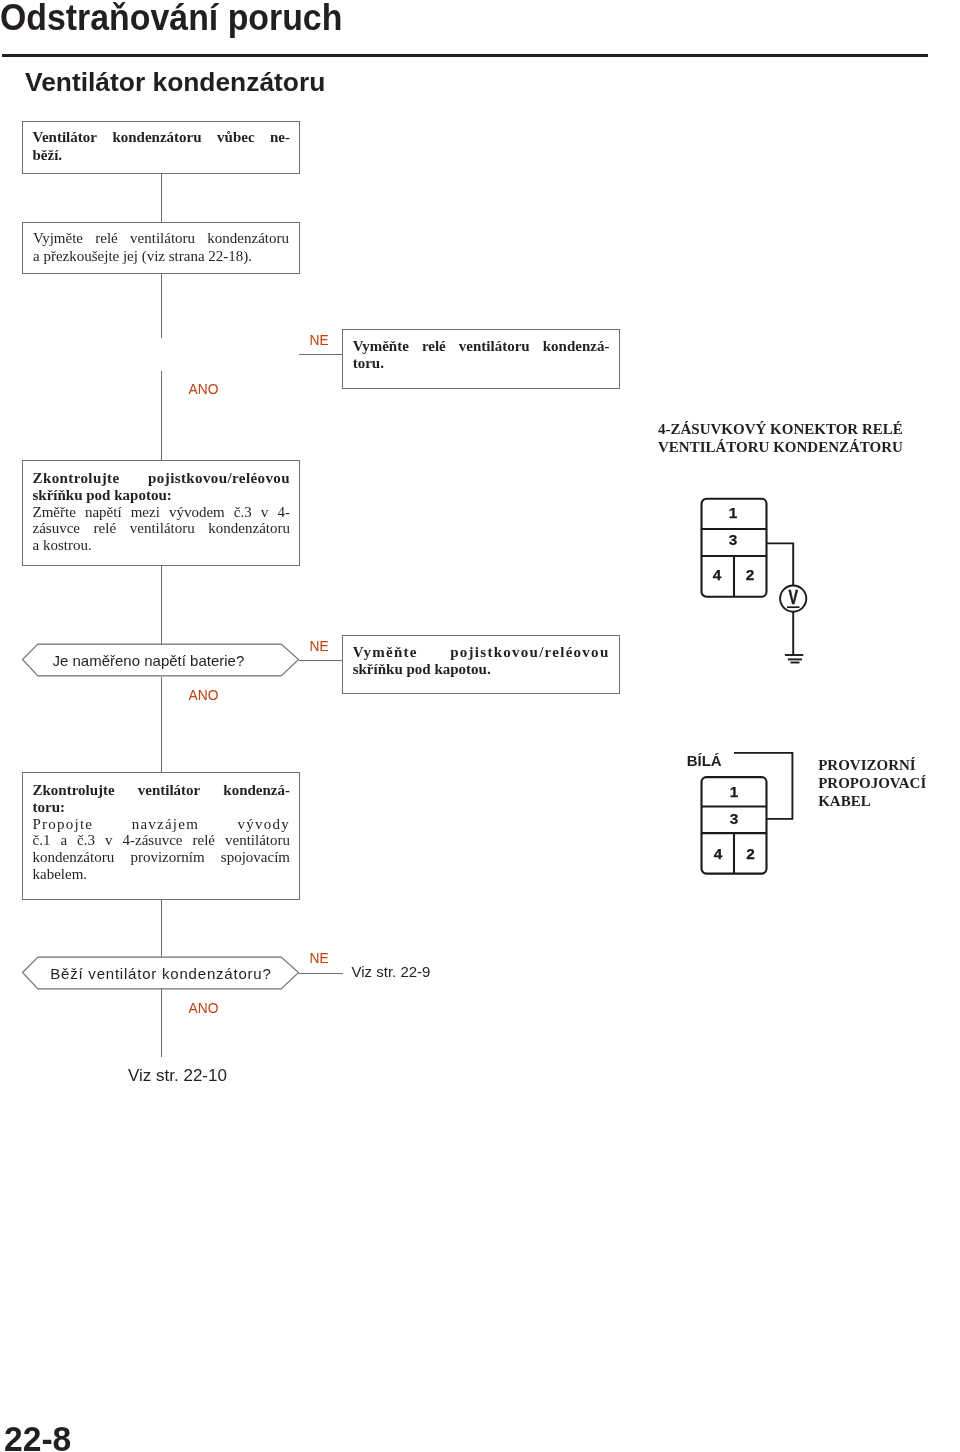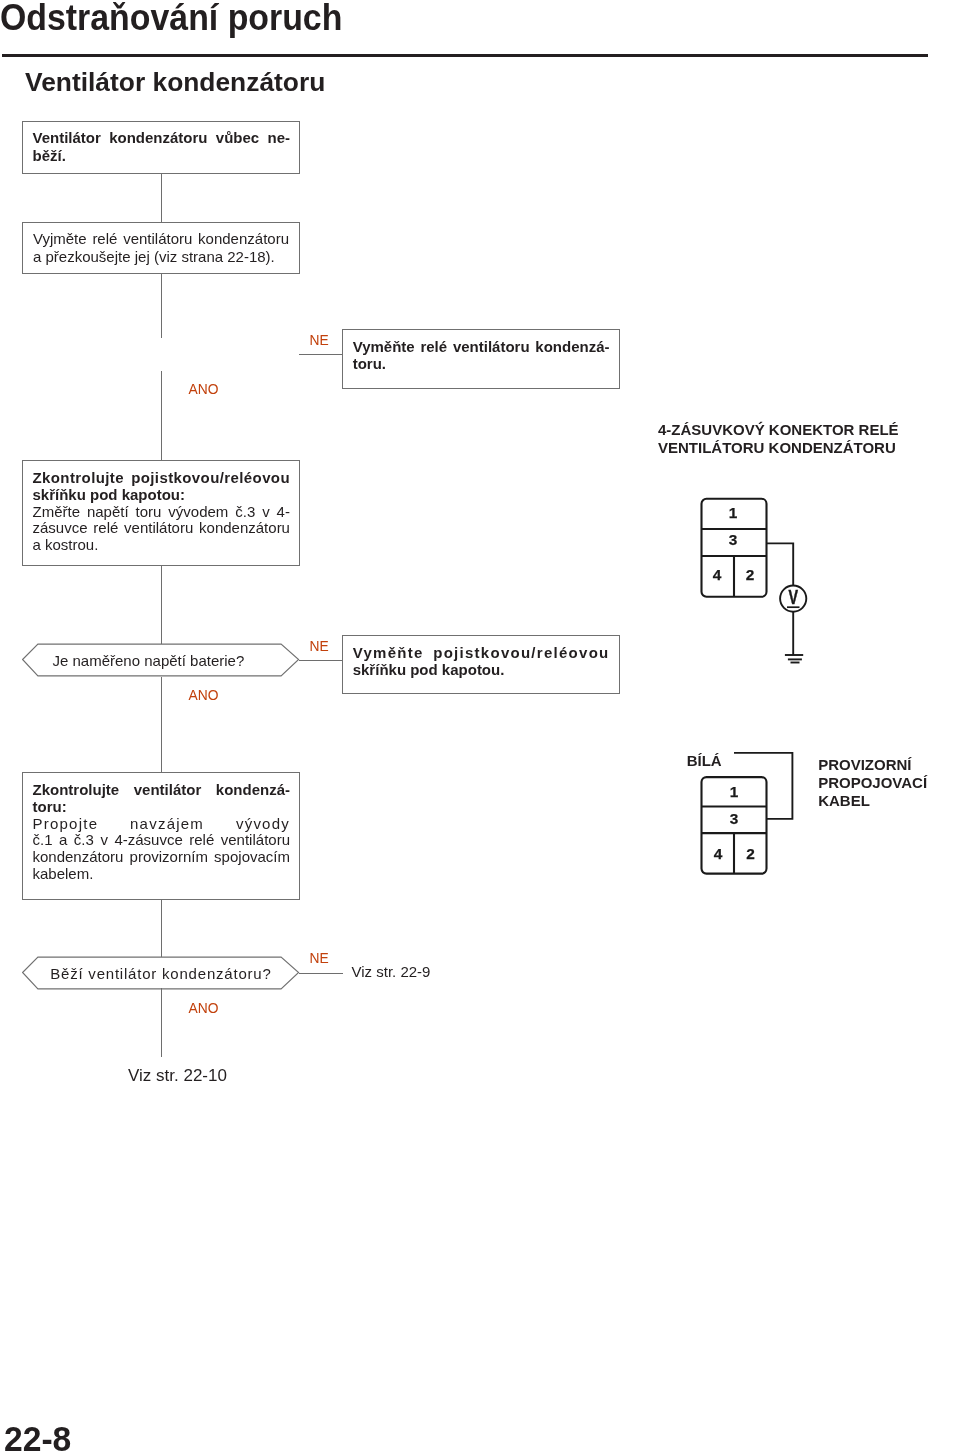--- a/index.html
+++ b/index.html
@@ -13,21 +13,21 @@
   #title{left:0px;top:-3.5px;font-size:37px;font-weight:bold;
          transform:scaleX(.915);transform-origin:left top;white-space:nowrap;}
   #rule{left:2px;top:54px;width:956px;height:3px;background:#231f20;}
   #subtitle{left:25px;top:67px;font-size:26.7px;font-weight:bold;
             transform:scaleX(.988);transform-origin:left top;white-space:nowrap;}
 
   
   .box{border:1px solid #707070;box-sizing:border-box;background:#fff;}
   .btxt{font-size:15px;line-height:17.55px;color:#231f20;}
   .bold{font-weight:bold;}
-  .ln{display:flex;justify-content:space-between;white-space:pre;}
+  .ln{display:flex;justify-content:space-between;white-space:pre;font-family:Liberation Serif, serif;}
   .ln.last{display:block;text-align:left;white-space:pre;}
   .wd{white-space:pre;}
 
   
   .vline{position:absolute;width:1px;background:#6e6e6e;}
   .hline{position:absolute;height:1px;background:#6e6e6e;}
 
   
   .hex{position:absolute;}
   .hexlabel{position:absolute;font-size:15px;color:#231f20;
@@ -130,21 +130,21 @@
         <div class="ln last">toru.</div>
       </div>
   </div>
 
   <div class="abs box" id="box-step2">
     <div class="btxt bold">
         <div class="ln" style="letter-spacing: 0.4px;"><span class="wd">Zkontrolujte</span><span class="wd">pojistkovou/reléovou</span></div>
         <div class="ln last">skříňku pod kapotou:</div>
       </div>
     <div class="btxt">
-        <div class="ln"><span class="wd">Změřte</span><span class="wd">napětí</span><span class="wd">toru</span><span class="wd">vývodem</span><span class="wd">č.3</span><span class="wd">v</span><span class="wd">4-</span></div>
+        <div class="ln"><span class="wd">Změřte</span><span class="wd">napětí</span><span class="wd">mezi</span><span class="wd">vývodem</span><span class="wd">č.3</span><span class="wd">v</span><span class="wd">4-</span></div>
         <div class="ln"><span class="wd">zásuvce</span><span class="wd">relé</span><span class="wd">ventilátoru</span><span class="wd">kondenzátoru</span></div>
         <div class="ln last">a kostrou.</div>
       </div>
   </div>
   <div class="vline" id="v4"></div>
 
   <div class="hex" id="hex2">
     <svg width="280" height="36" viewBox="0 0 280 36">
         <polygon points="0.6,16.5 15.9,1.1 259.1,1.1 276.6,16.5 259.1,32.9 15.9,32.9" fill="#fff" stroke="#707070" stroke-width="1.1"></polygon>
       </svg>

